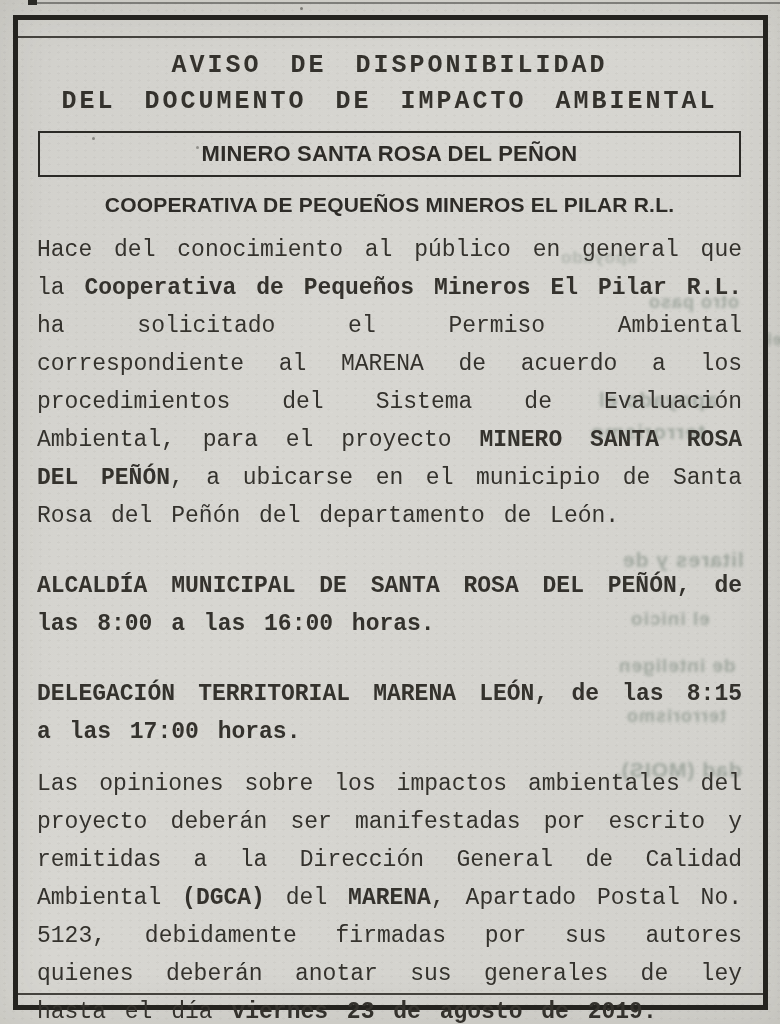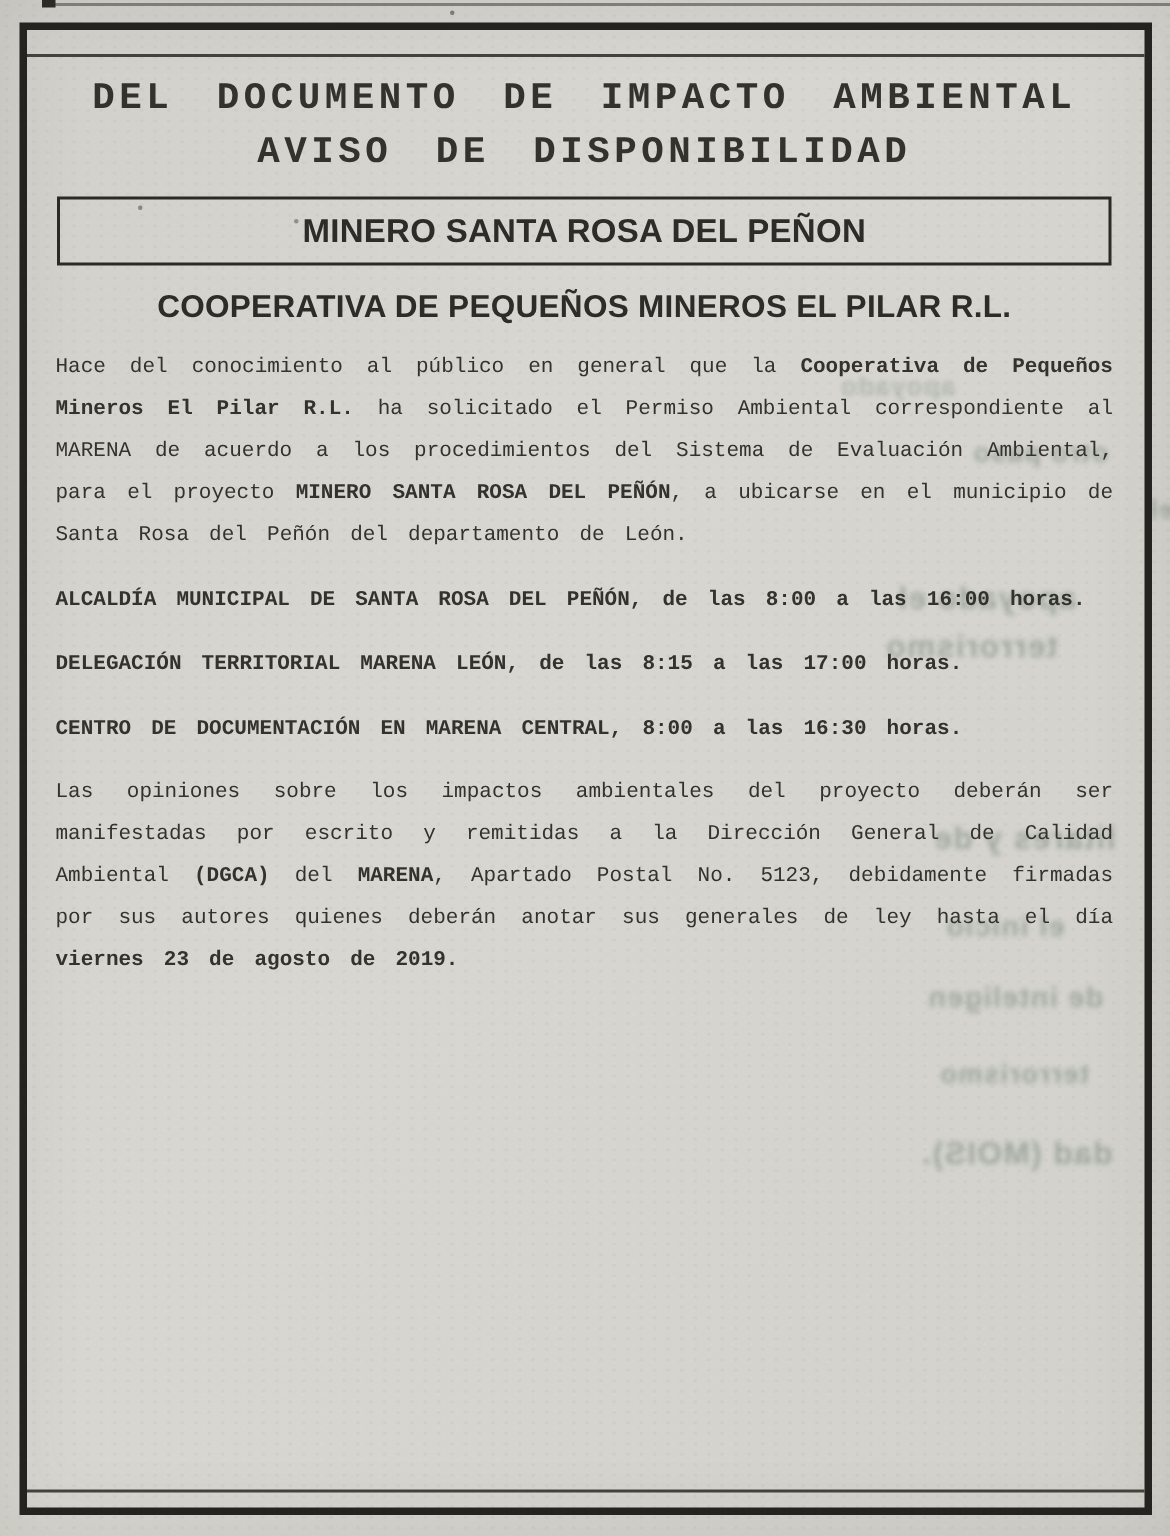--- a/index.html
+++ b/index.html
@@ -50,26 +50,26 @@
   }
   .project-box span,.coop{
     font-family:"Liberation Sans", sans-serif;font-weight:bold;
     color:#2e2c28;letter-spacing:0.2px;
   }
   .project-box span{font-size:22px;}
   .coop{margin:15px 0 0;text-align:center;font-size:21px;}
 
   .para{
     margin:14px 0 0;color:#34322d;
-    font-size:14px;line-height:28px;
+    font-size:23px;line-height:38px;
     text-align:justify;word-spacing:5px;
   }
   .para .b{font-weight:bold;}
   .para .u{text-decoration:underline;text-decoration-thickness:2px;text-underline-offset:4px;}
-  .para.loc{font-weight:bold;margin-top:15px;}
+  .para.loc{font-weight:bold;margin-top:32px;}
 </style>
 </head>
 <body>
 
 <div class="sheet">
 
   <div class="top-rule"></div>
   <div class="speck s1"></div>
   <div class="speck s2"></div>
   <div class="speck s3"></div>
@@ -88,34 +88,33 @@
     <span class="ghost" style="left:560px;top:248px;font-size:17px;opacity:.7;">apoyado</span>
   </div>
 
   <div class="frame">
     <div class="rule-top"></div>
     <div class="rule-bottom"></div>
 
     <div class="content">
 
       <h1 class="title">
+        <span class="tline">AVISO DE DISPONIBILIDAD</span>
         <span class="tline">DEL DOCUMENTO DE IMPACTO AMBIENTAL</span>
-        <span class="tline">AVISO DE DISPONIBILIDAD</span>
       </h1>
 
       <div class="project-box">
         <span>MINERO SANTA ROSA DEL PEÑON</span>
       </div>
 
       <h2 class="coop">COOPERATIVA DE PEQUEÑOS MINEROS EL PILAR R.L.</h2>
 
       <p class="para"><span>Hace del conocimiento al público en general que la </span><span class="b">Cooperativa de Pequeños Mineros El Pilar R.L.</span><span> ha solicitado el Permiso Ambiental correspondiente al MARENA de acuerdo a los procedimientos del Sistema de Evaluación Ambiental, para el proyecto </span><span class="b">MINERO SANTA ROSA DEL PEÑÓN</span><span>, a ubicarse en el municipio de Santa Rosa del Peñón del departamento de León.</span></p>
 
 
       <p class="para loc">ALCALDÍA MUNICIPAL DE SANTA ROSA DEL PEÑÓN, de las 8:00 a las 16:00 horas.</p>
       <p class="para loc">DELEGACIÓN TERRITORIAL MARENA LEÓN, de las 8:15 a las 17:00 horas.</p>
-      <p class="para loc">CENTRO DE DOCUMENTACIÓN EN MARENA CENTRAL, 8:00 a las 16:30 horas.</p>
 
       <p class="para"><span>Las opiniones sobre los impactos ambientales del proyecto deberán ser manifestadas por escrito y remitidas a la Dirección General de Calidad Ambiental </span><span class="b">(DGCA)</span><span> del </span><span class="b">MARENA</span><span>, Apartado Postal No. 5123, debidamente firmadas por sus autores quienes deberán anotar sus generales de ley hasta el día </span><span class="b">viernes 23 de agosto de 2019.</span></p>
 
     </div>
   </div>
 </div>
 
 </body></html>

